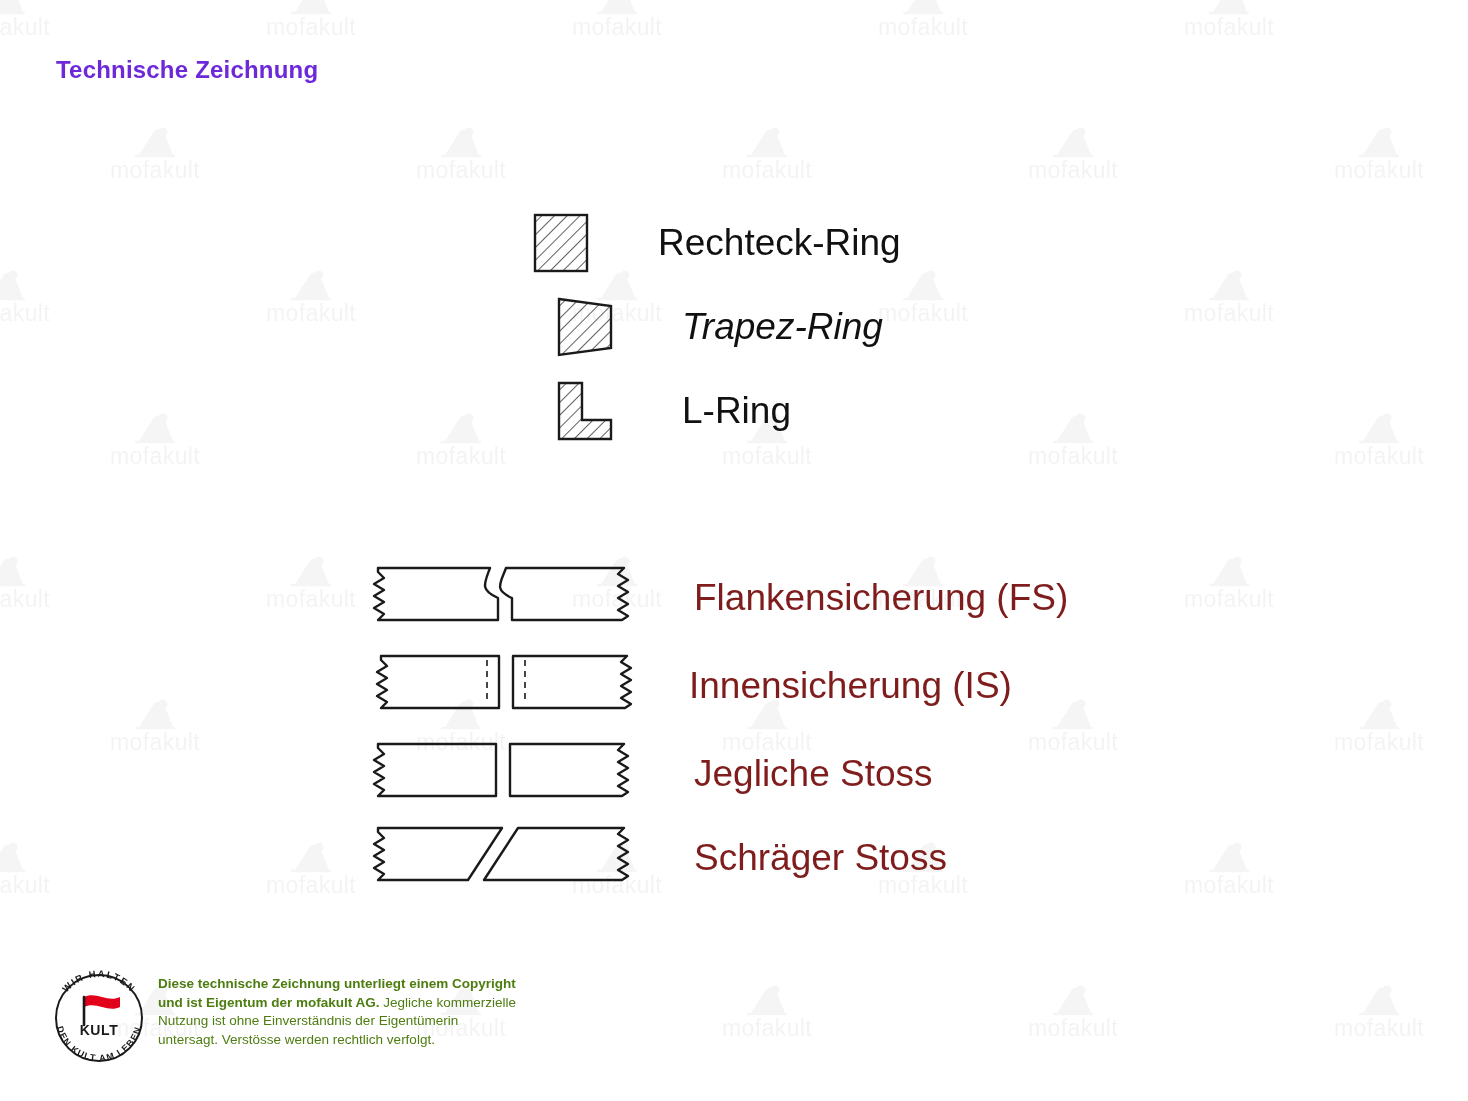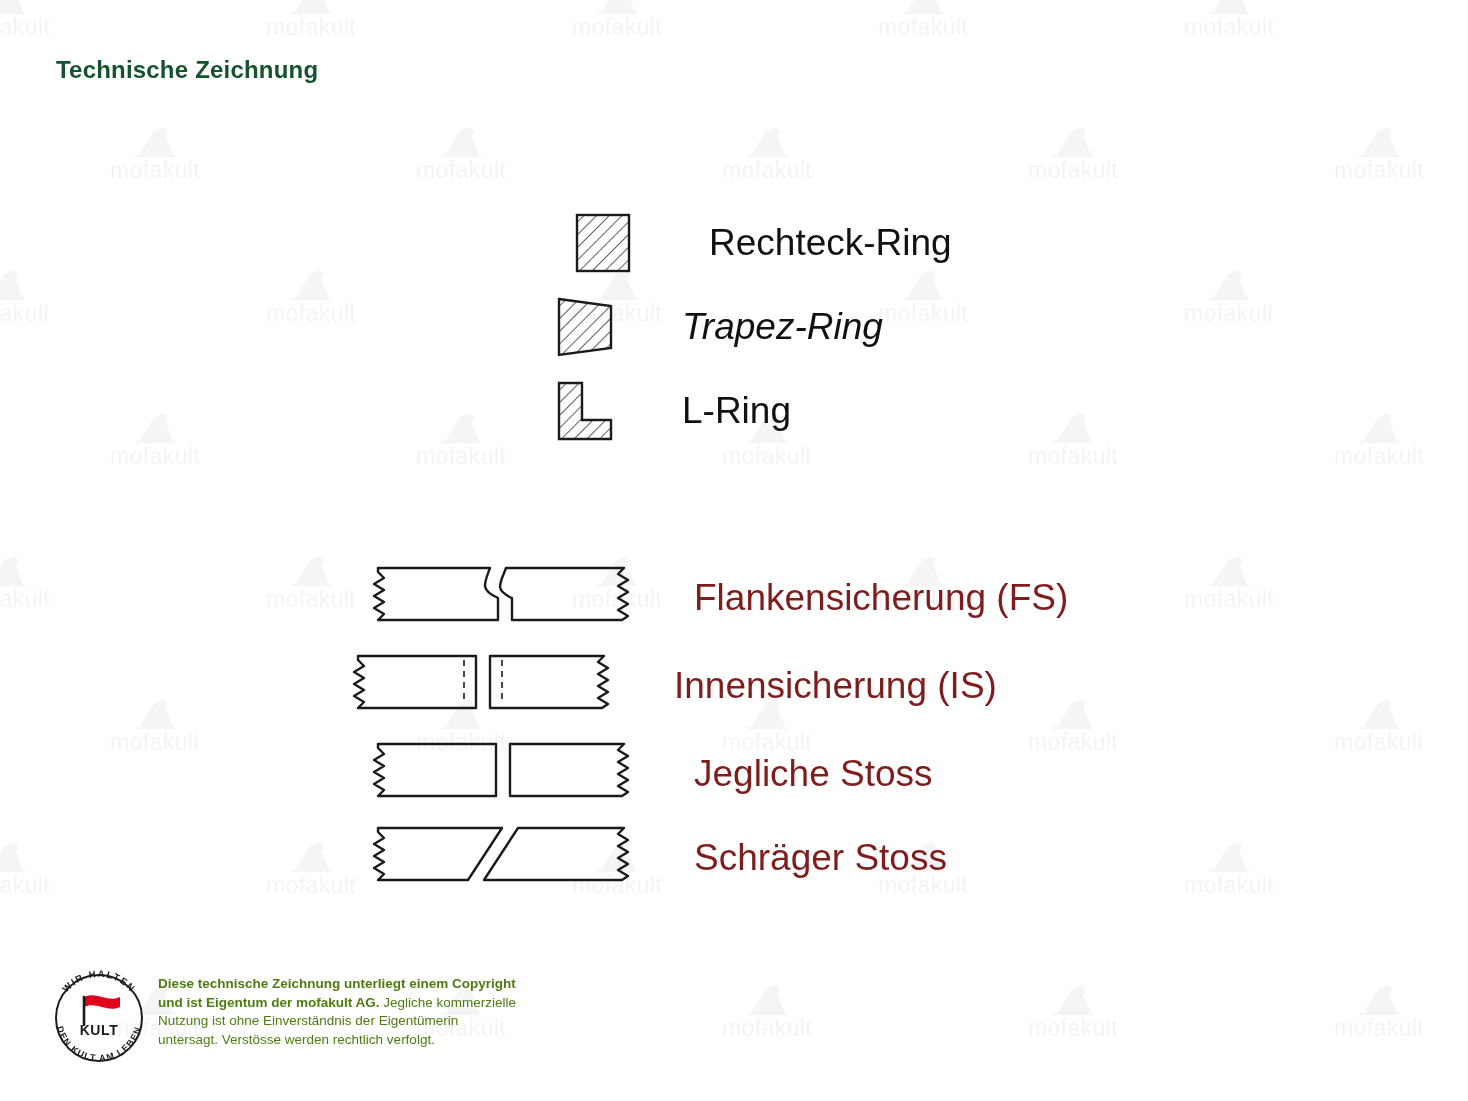--- a/index.html
+++ b/index.html
@@ -51,21 +51,21 @@
     height: 100%;
   }
 
   #title {
     position: absolute;
     left: 56px;
     top: 56px;
     font-size: 24px;
     font-weight: bold;
     letter-spacing: 0.2px;
-    color: #14532d;
+    color: #6d28d9;
   }
 
   
   .legend-row {
     position: absolute;
     display: flex;
     align-items: center;
   }
   .legend-fig {
     width: 100px;
@@ -442,21 +442,21 @@
           <path d="M2,31 L42,31" stroke="#c9c9c9" stroke-width="2.5"></path>
         </svg>
         <div class="wm-text">mofakult</div>
       </div>
     </div>
 
   <div id="content">
 
     <div id="title">Technische Zeichnung</div>
 
-    <div class="legend-row" style="left:574px; top:212px;gap:9px;">
+    <div class="legend-row" style="left:532px; top:212px;">
       <div class="legend-fig">
         <svg width="58" height="62" viewBox="0 0 58 62">
           <defs>
             <pattern id="hatchA" width="9" height="9" patternUnits="userSpaceOnUse" patternTransform="rotate(45)">
               <line x1="0" y1="0" x2="0" y2="9" stroke="#1a1a1a" stroke-width="1.4"></line>
             </pattern>
           </defs>
           <rect x="3" y="3" width="52" height="56" fill="url(#hatchA)" stroke="#1a1a1a" stroke-width="2.4"></rect>
         </svg>
       </div>
@@ -496,21 +496,21 @@
         <svg width="262" height="68" viewBox="0 0 262 68">
 
           <path d="M6,6 L118,6 C112,22 108,28 126,36 L126,58 L6,58 L12,52 L2,46 L12,40 L2,34 L12,28 L2,22 L12,16 L6,10 Z" fill="none" stroke="#1a1a1a" stroke-width="2.4" stroke-linejoin="round"></path>
 
           <path d="M140,6 L252,6 L246,12 L256,18 L246,24 L256,30 L246,36 L256,42 L246,48 L256,54 L250,58 L140,58 L140,36 C122,28 128,22 134,6 Z" fill="none" stroke="#1a1a1a" stroke-width="2.4" stroke-linejoin="round"></path>
         </svg>
       </div>
       <div class="joint-label">Flankensicherung (FS)</div>
     </div>
 
-    <div class="joint-row" style="left:352px; top:650px;">
+    <div class="joint-row" style="left:367px; top:650px;text-align:right;">
       <div class="joint-fig">
         <svg width="262" height="68" viewBox="0 0 262 68">
           <path d="M6,6 L124,6 L124,58 L6,58 L12,52 L2,46 L12,40 L2,34 L12,28 L2,22 L12,16 L6,10 Z" fill="none" stroke="#1a1a1a" stroke-width="2.4" stroke-linejoin="round"></path>
           <line x1="112" y1="10" x2="112" y2="54" stroke="#1a1a1a" stroke-width="1.6" stroke-dasharray="6,5"></line>
           <path d="M138,6 L252,6 L246,12 L256,18 L246,24 L256,30 L246,36 L256,42 L246,48 L256,54 L250,58 L138,58 Z" fill="none" stroke="#1a1a1a" stroke-width="2.4" stroke-linejoin="round"></path>
           <line x1="150" y1="10" x2="150" y2="54" stroke="#1a1a1a" stroke-width="1.6" stroke-dasharray="6,5"></line>
         </svg>
       </div>
       <div class="joint-label">Innensicherung (IS)</div>
     </div>

